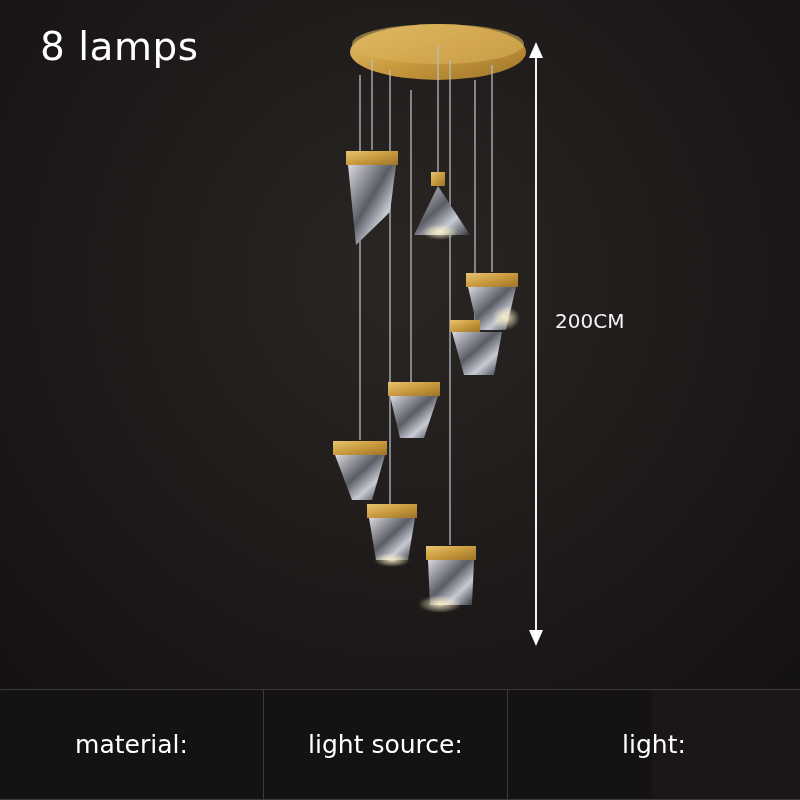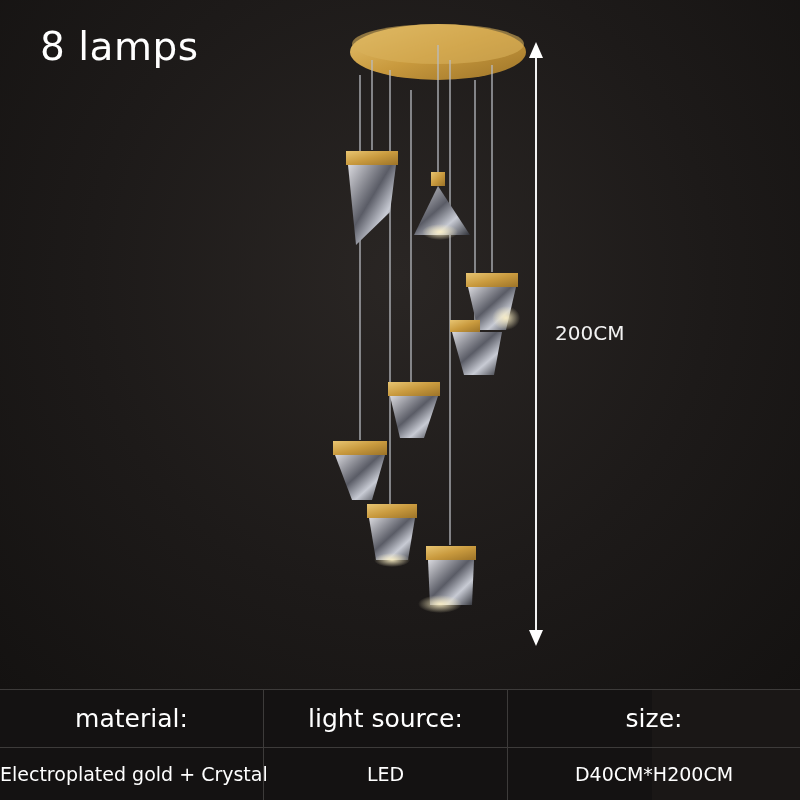--- a/index.html
+++ b/index.html
@@ -3,21 +3,21 @@
 <meta charset="utf-8">
 <style>
   html,body{margin:0;padding:0;}
   body{width:800px;height:800px;overflow:hidden;background:#1a1716;font-family:"DejaVu Sans",sans-serif;}
   .stage{position:absolute;left:0;top:0;width:800px;height:690px;
     background:radial-gradient(ellipse at 50% 40%, #2a2624 0%, #1d1a19 55%, #141211 100%);}
   .title{position:absolute;left:40px;top:24px;color:#fff;font-size:39px;letter-spacing:0.5px;}
   .dim-line{position:absolute;left:535px;top:50px;width:2px;height:590px;background:#f2f2f2;}
   .arrow-up{position:absolute;left:529px;top:42px;width:0;height:0;border-left:7px solid transparent;border-right:7px solid transparent;border-bottom:16px solid #fff;}
   .arrow-down{position:absolute;left:529px;top:630px;width:0;height:0;border-left:7px solid transparent;border-right:7px solid transparent;border-top:16px solid #fff;}
-  .dim-text{position:absolute;left:548px;top:318px;color:#f2f2f2;font-size:20px;line-height:30px;}
+  .dim-text{position:absolute;left:548px;top:306px;color:#f2f2f2;font-size:20px;line-height:30px;}
   .dim-text .l1{padding-left:7px;}
   .lamp-svg{position:absolute;left:0;top:0;}
   .spec{position:absolute;left:0;top:689px;width:652px;height:111px;background:#141212;}
   .spec table{border-collapse:collapse;width:800px;height:111px;table-layout:fixed;}
   .spec td{border:1px solid #3d3b3a;color:#fff;text-align:center;padding:0;white-space:nowrap;}
   .spec tr.head td{height:57px;font-size:25px;}
   .spec tr.vals td{height:52px;font-size:19px;}
   .spec td:first-child{border-left:none;}
   .spec td:last-child{border-right:none;}
   .spec tr.vals td{border-bottom:none;}
@@ -102,22 +102,17 @@
     <div class="l1">200CM</div>
   </div>
 </div>
 
 <div class="spec">
   <table>
     <tbody>
         <tr class="head">
       <td style="width:263px">material:</td>
       <td style="width:243px">light source:</td>
-      <td>size:</td>
-    </tr>
-    <tr class="vals">
-      <td>Electroplated gold + Crystal</td>
-      <td>LED</td>
-      <td>D40CM*H200CM</td>
+      <td>light:</td>
     </tr>
   </tbody>
     </table>
 </div>
 
 </body></html>

